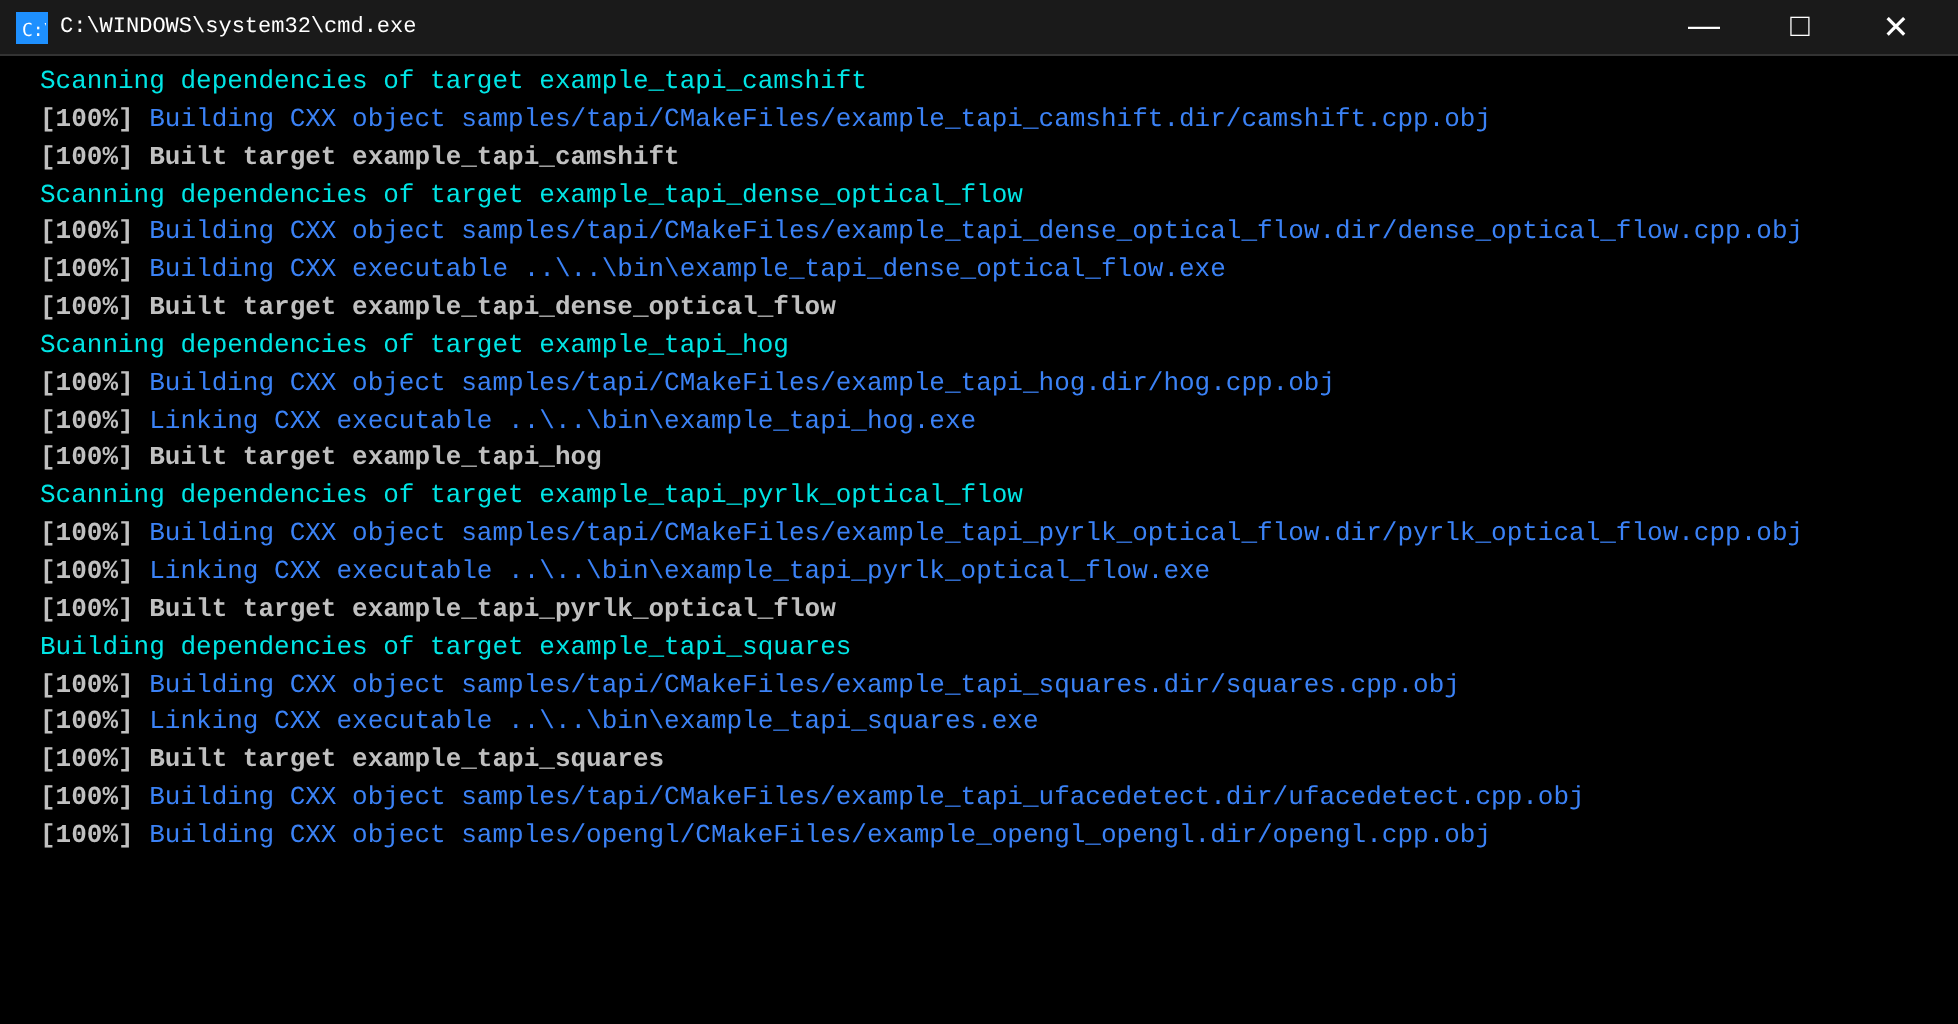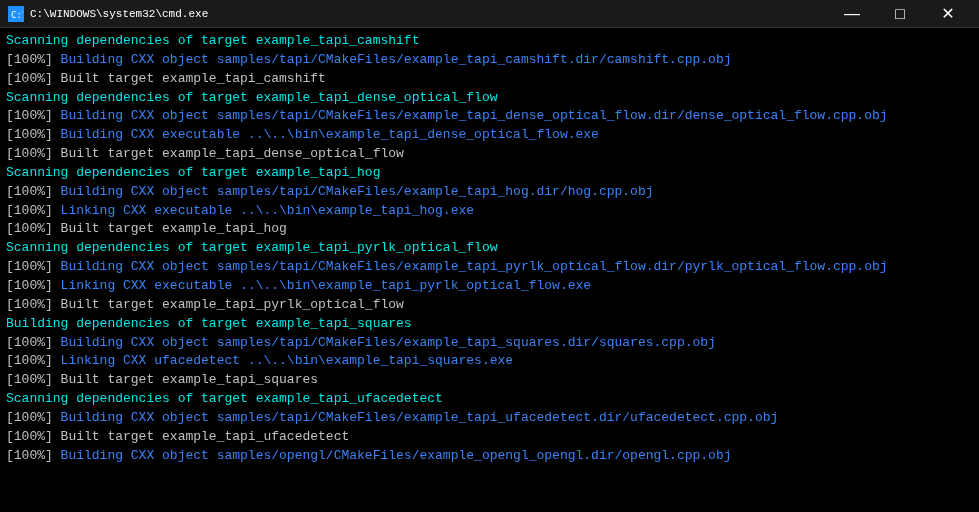--- a/index.html
+++ b/index.html
@@ -51,29 +51,29 @@
       justify-content: center;
       color: #fff;
       font-size: 16px;
       cursor: pointer;
       background: transparent;
       border: none;
     }
     .terminal {
       background: #000;
       color: #c0c0c0;
-      padding: 4px 6px;
+      padding: 4px 20px;
       height: calc(512px - 28px);
       overflow: hidden;
       line-height: 1.45;
     }
     .line { white-space: pre; }
     .cyan { color: #00e5e5; }
     .green { color: #3b82f6; }
-    .white { color: #c0c0c0; }
+    .white { color: #c0c0c0; font-weight: bold; }
     @keyframes blink { 50% { opacity: 0; } }
   </style>
 </head>
 <body>
 
 <div>
   <div class="title-bar">
     <div class="title-bar-left">
       <div class="title-bar-icon">
         <svg width="14" height="14" viewBox="0 0 14 14">
@@ -102,19 +102,17 @@
     <div class="line"><span class="cyan">Scanning dependencies of target example_tapi_hog</span></div>
     <div class="line"><span class="white">[100%] </span><span class="green">Building CXX object samples/tapi/CMakeFiles/example_tapi_hog.dir/hog.cpp.obj</span></div>
     <div class="line"><span class="white">[100%] </span><span class="green">Linking CXX executable ..\..\bin\example_tapi_hog.exe</span></div>
     <div class="line"><span class="white">[100%] Built target example_tapi_hog</span></div>
     <div class="line"><span class="cyan">Scanning dependencies of target example_tapi_pyrlk_optical_flow</span></div>
     <div class="line"><span class="white">[100%] </span><span class="green">Building CXX object samples/tapi/CMakeFiles/example_tapi_pyrlk_optical_flow.dir/pyrlk_optical_flow.cpp.obj</span></div>
     <div class="line"><span class="white">[100%] </span><span class="green">Linking CXX executable ..\..\bin\example_tapi_pyrlk_optical_flow.exe</span></div>
     <div class="line"><span class="white">[100%] Built target example_tapi_pyrlk_optical_flow</span></div>
     <div class="line"><span class="cyan">Building dependencies of target example_tapi_squares</span></div>
     <div class="line"><span class="white">[100%] </span><span class="green">Building CXX object samples/tapi/CMakeFiles/example_tapi_squares.dir/squares.cpp.obj</span></div>
-    <div class="line"><span class="white">[100%] </span><span class="green">Linking CXX ufacedetect ..\..\bin\example_tapi_squares.exe</span></div>
+    <div class="line"><span class="white">[100%] </span><span class="green">Linking CXX executable ..\..\bin\example_tapi_squares.exe</span></div>
     <div class="line"><span class="white">[100%] Built target example_tapi_squares</span></div>
-    <div class="line"><span class="cyan">Scanning dependencies of target example_tapi_ufacedetect</span></div>
     <div class="line"><span class="white">[100%] </span><span class="green">Building CXX object samples/tapi/CMakeFiles/example_tapi_ufacedetect.dir/ufacedetect.cpp.obj</span></div>
-    <div class="line"><span class="white">[100%] Built target example_tapi_ufacedetect</span></div>
     <div class="line"><span class="white">[100%] </span><span class="green">Building CXX object samples/opengl/CMakeFiles/example_opengl_opengl.dir/opengl.cpp.obj</span></div>
   </div>
 
 </body></html>

